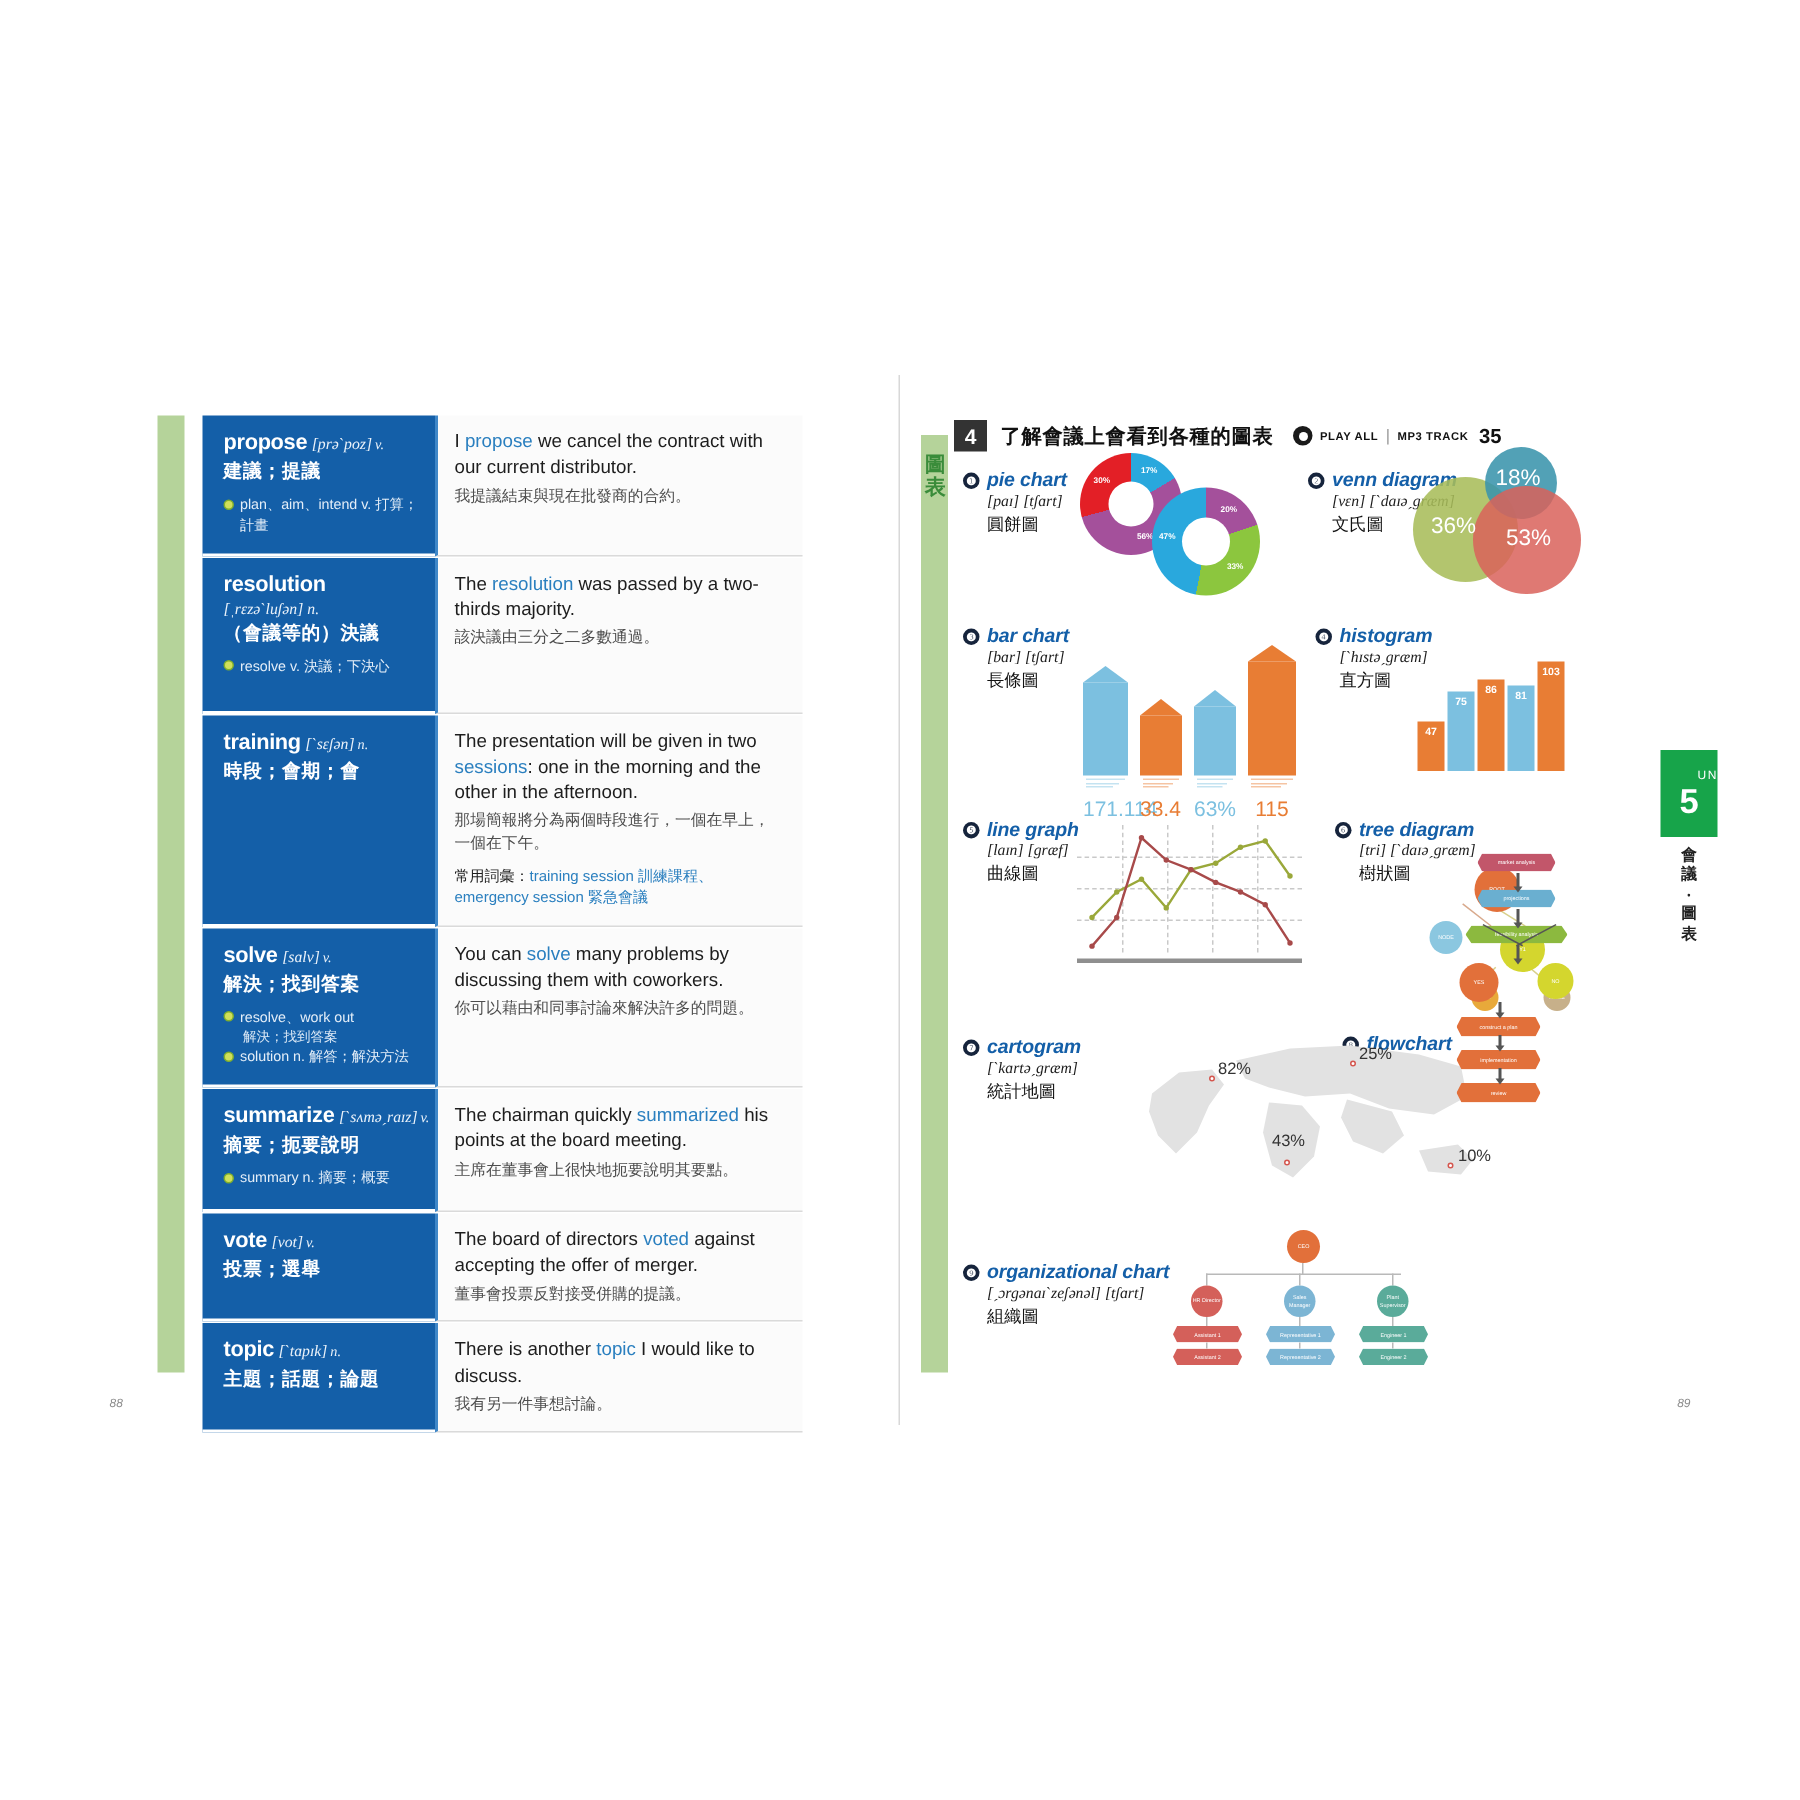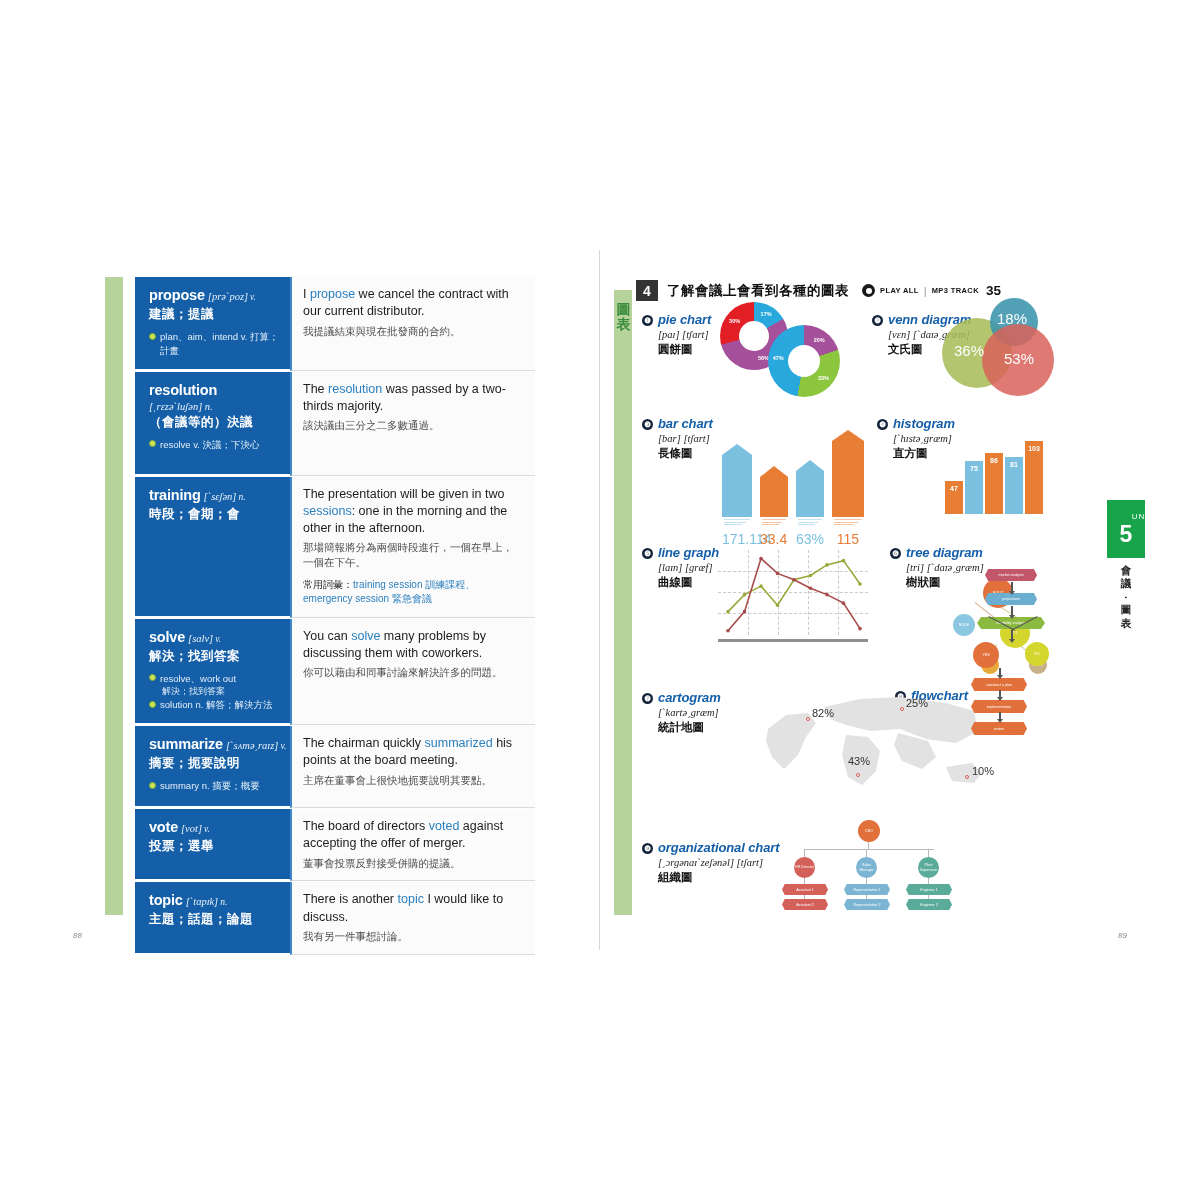--- a/index.html
+++ b/index.html
@@ -174,21 +174,21 @@
     font-size: 7.5px; font-weight: bold;
     display: flex; align-items: center; justify-content: center;
     flex: 0 0 auto; position: relative; top: -1px;
   }
   .item-en { font-size: 13px; font-weight: bold; color: #145fa8; letter-spacing: -0.1px; font-style: italic; }
   .item-ipa {
     font-family: "Liberation Serif", serif;
     font-size: 10.5px; font-style: italic; color: #1c1c1c;
     margin-left: 16px; margin-top: 2px;
   }
-  .item-cn { font-size: 11.5px; font-weight: bold; color: #111; margin-left: 16px; margin-top: 2px; }
+  .item-cn { font-size: 11.5px; font-weight: normal; color: #111; margin-left: 16px; margin-top: 2px; }
 
   .page-num {
     position: absolute; bottom: 10px;
     font-size: 8px; color: #8a8a8a; font-style: italic;
   }
   .pn-left { left: 18px; }
   .pn-right { right: 18px; }
 
   
   .unit-tab {

